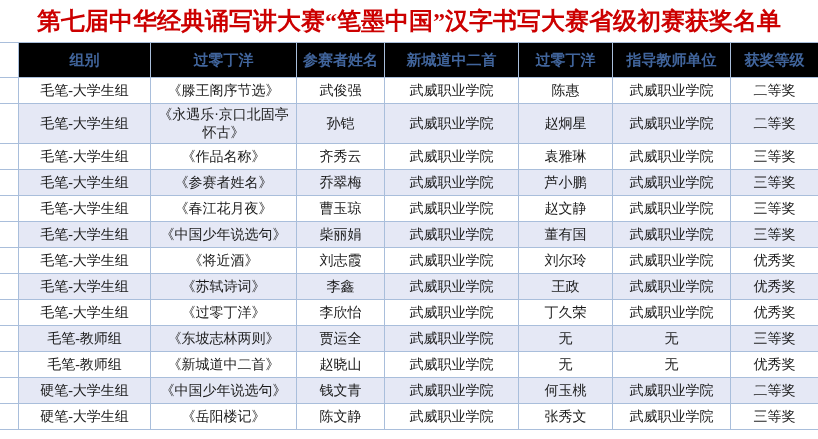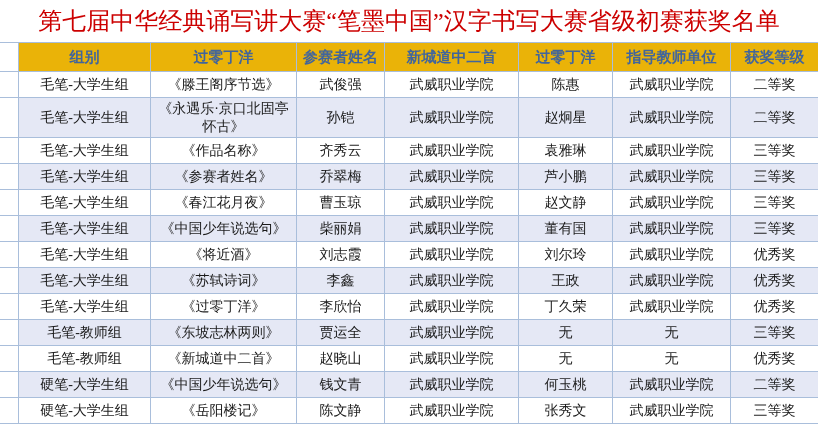--- a/index.html
+++ b/index.html
@@ -16,21 +16,21 @@
     height: 439px;
     overflow: hidden;
     font-family: "Liberation Serif", serif;
   }
   .page-title {
     height: 42px;
     display: flex;
     align-items: center;
     justify-content: center;
     font-family: "Liberation Serif", serif;
-    font-weight: normal;
+    font-weight: bold;
     font-size: 24px;
     letter-spacing: 0px;
     color: var(--title-color);
     white-space: nowrap;
   }
   table.awards {
     width: 818px;
     border-collapse: collapse;
     table-layout: fixed;
     margin-left: -1px; 
@@ -43,21 +43,21 @@
   col.c-teacher { width: 94px; }
   col.c-tunit   { width: 118px; }
   col.c-award   { width: 88px; }
   th, td {
     border: 1px solid var(--border);
     text-align: center;
     vertical-align: middle;
     padding: 2px 4px;
     overflow: hidden;
   }
-  thead tr { height: 29px; background: #eab308; }
+  thead tr { height: 35px; background: #000000; }
   thead th {
     font-family: "Liberation Sans", sans-serif;
     font-weight: bold;
     font-size: 15px;
     color: var(--header-text);
   }
   tbody tr { height: 26px; background: #ffffff; }
   tbody tr:nth-child(even) { background: var(--row-alt-bg); }
   tbody td {
     font-size: 14px;

